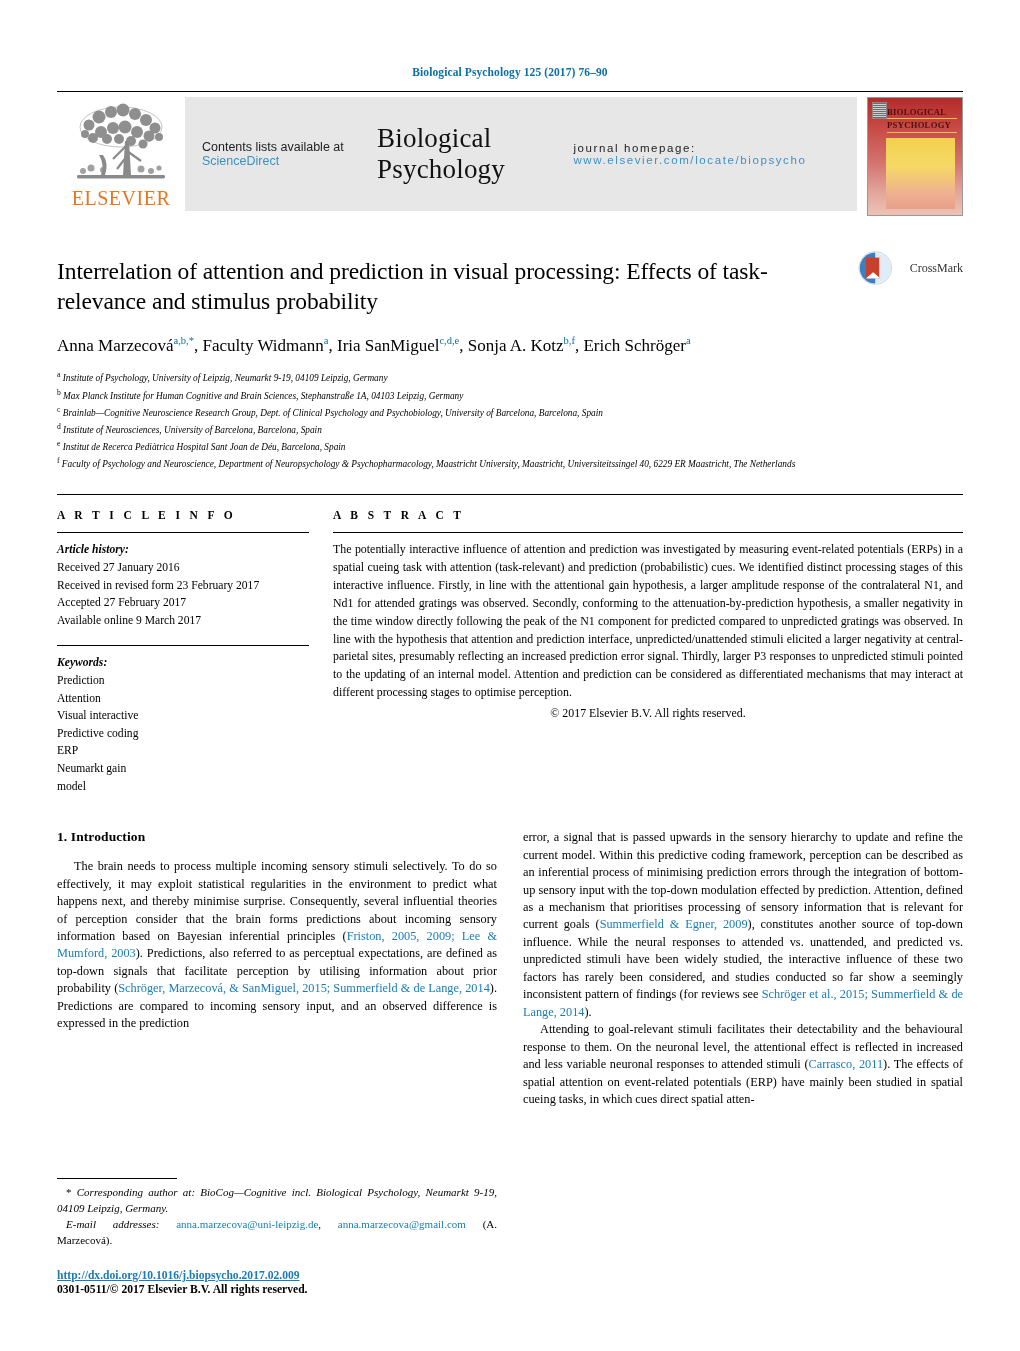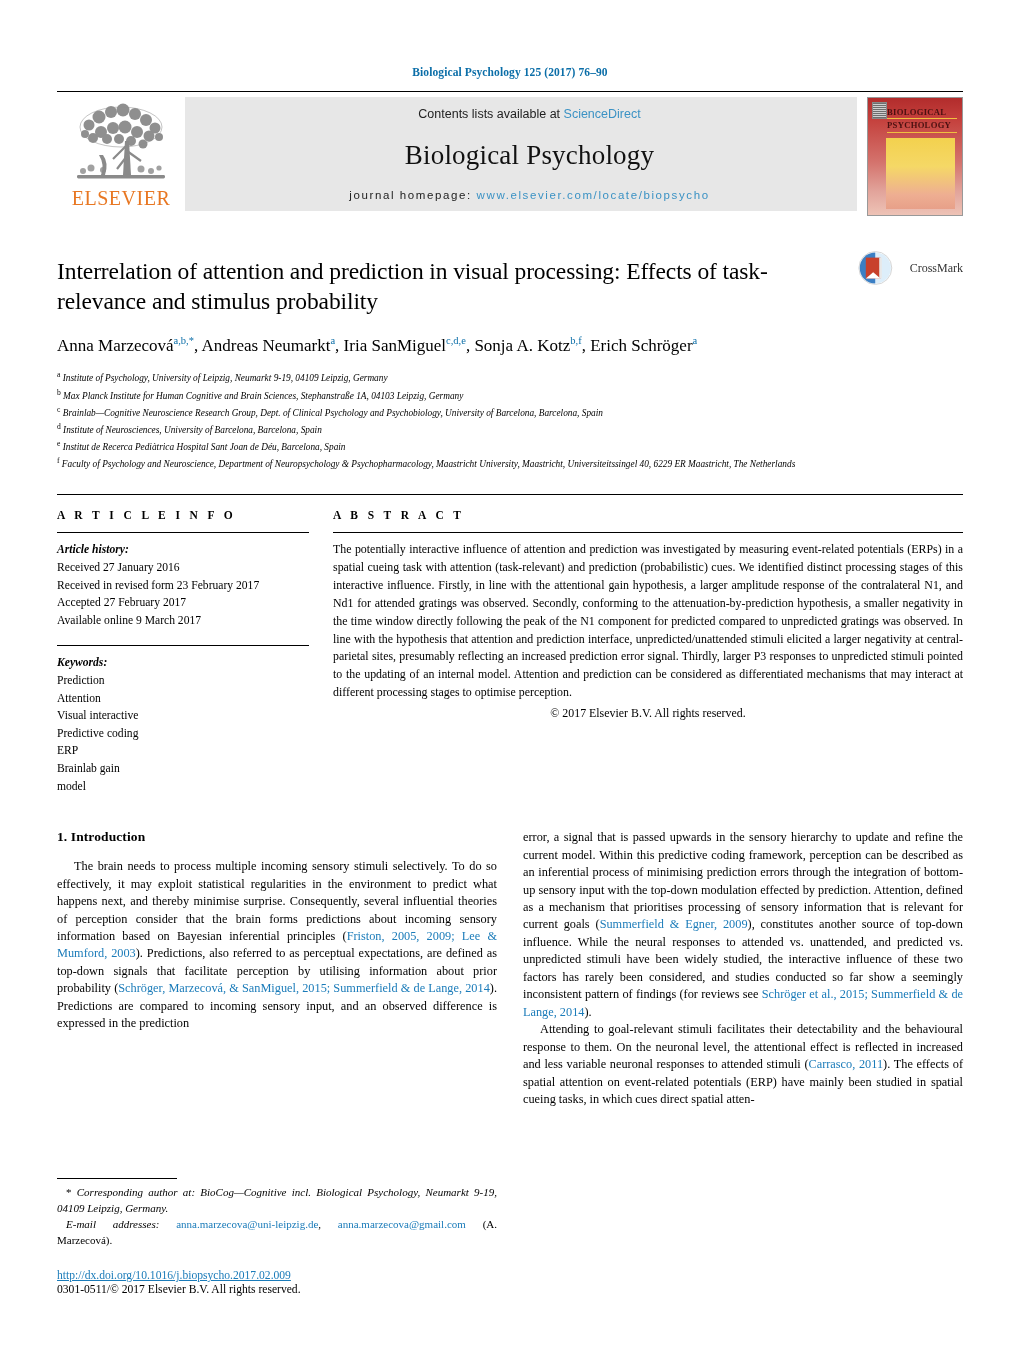--- a/index.html
+++ b/index.html
@@ -56,21 +56,21 @@
     color: #e87722;
     font-size: 20px;
     letter-spacing: .5px;
     line-height: 1;
     margin-top: 1px;
   }
   .banner {
     flex: 1 1 auto;
     background: #e7e7e7;
     display: flex;
-    flex-direction: column;
+    flex-direction: row;
     align-items: center;
     justify-content: space-between;
     padding: 10px 0 10px 17px;
     height: 114px;
     box-sizing: border-box;
   }
   .banner-top {
     font-family: "Liberation Sans", sans-serif;
     font-size: 12.5px;
     color: #222;
@@ -237,21 +237,21 @@
     width: 120px;
     margin-bottom: 6px;
   }
   .fn-text {
     font-size: 11px;
     line-height: 1.45;
     text-align: justify;
   }
   .fn-text .lead { padding-left: 9px; }
   .fn-em { font-style: italic; }
-  .doi-block { margin-top: 20px; }
+  .doi-block { margin-top: 20px; font-weight: bold; }
   .doi-link {
     color: #1a7bb9;
     font-size: 11.6px;
     display: block;
   }
   .issn {
     font-size: 11.6px;
     display: block;
     margin-top: 1px;
   }
@@ -342,21 +342,21 @@
         <path d="M20 2 a18 18 0 0 1 0 36 Z" fill="#9fcdf0" opacity="0.35"></path>
         <rect x="9" y="8" width="17" height="24" fill="#c8402c"></rect>
         <path d="M9 32 l8.5 -7 l8.5 7 Z" fill="#ffffff"></path>
         <rect x="24.5" y="8" width="3" height="24" fill="#e8e8e8"></rect>
       </svg>
       <span class="crossmark-label">CrossMark</span>
     </div>
 
     <h1 class="title">Interrelation of attention and prediction in visual processing: Effects of task-relevance and stimulus probability</h1>
 
-    <div class="authors"><span>Anna Marzecová</span><sup>a,b,*</sup>, <span>Andreas Neumarkt</span><sup>a</sup>, <span>Iria SanMiguel</span><sup>c,d,e</sup>, <span>Sonja A. Kotz</span><sup>b,f</sup>, <span>Erich Schröger</span><sup>a</sup></div>
+    <div class="authors"><span>Anna Marzecová</span><sup>a,b,*</sup>, <span>Faculty Widmann</span><sup>a</sup>, <span>Iria SanMiguel</span><sup>c,d,e</sup>, <span>Sonja A. Kotz</span><sup>b,f</sup>, <span>Erich Schröger</span><sup>a</sup></div>
 
     <div class="affils">
         <div class="row"><sup>a</sup> Institute of Psychology, University of Leipzig, Neumarkt 9-19, 04109 Leipzig, Germany</div>
         <div class="row"><sup>b</sup> Max Planck Institute for Human Cognitive and Brain Sciences, Stephanstraße 1A, 04103 Leipzig, Germany</div>
         <div class="row"><sup>c</sup> Brainlab—Cognitive Neuroscience Research Group, Dept. of Clinical Psychology and Psychobiology, University of Barcelona, Barcelona, Spain</div>
         <div class="row"><sup>d</sup> Institute of Neurosciences, University of Barcelona, Barcelona, Spain</div>
         <div class="row"><sup>e</sup> Institut de Recerca Pediàtrica Hospital Sant Joan de Déu, Barcelona, Spain</div>
         <div class="row"><sup>f</sup> Faculty of Psychology and Neuroscience, Department of Neuropsychology &amp; Psychopharmacology, Maastricht University, Maastricht, Universiteitssingel 40, 6229 ER Maastricht, The Netherlands</div>
       </div>
   </div>
@@ -374,21 +374,21 @@
         </div>
       <div class="kw-block">
         <div class="hr-blk"></div>
         <div class="kw-label">Keywords:</div>
         <div>
             <div class="kw-line">Prediction</div>
             <div class="kw-line">Attention</div>
             <div class="kw-line">Visual interactive</div>
             <div class="kw-line">Predictive coding</div>
             <div class="kw-line">ERP</div>
-            <div class="kw-line">Brainlab gain</div>
+            <div class="kw-line">Neumarkt gain</div>
             <div class="kw-line">model</div>
           </div>
       </div>
     </div>
 
     <div class="col-abs">
       <div class="sec-head">A B S T R A C T</div>
       <div class="hr-blk"></div>
       <div class="abs-text">The potentially interactive influence of attention and prediction was investigated by measuring event-related potentials (ERPs) in a spatial cueing task with attention (task-relevant) and prediction (probabilistic) cues. We identified distinct processing stages of this interactive influence. Firstly, in line with the attentional gain hypothesis, a larger amplitude response of the contralateral N1, and Nd1 for attended gratings was observed. Secondly, conforming to the attenuation-by-prediction hypothesis, a smaller negativity in the time window directly following the peak of the N1 component for predicted compared to unpredicted gratings was observed. In line with the hypothesis that attention and prediction interface, unpredicted/unattended stimuli elicited a larger negativity at central-parietal sites, presumably reflecting an increased prediction error signal. Thirdly, larger P3 responses to unpredicted stimuli pointed to the updating of an internal model. Attention and prediction can be considered as differentiated mechanisms that may interact at different processing stages to optimise perception.</div>
       <div class="abs-copy">© 2017 Elsevier B.V. All rights reserved.</div>

